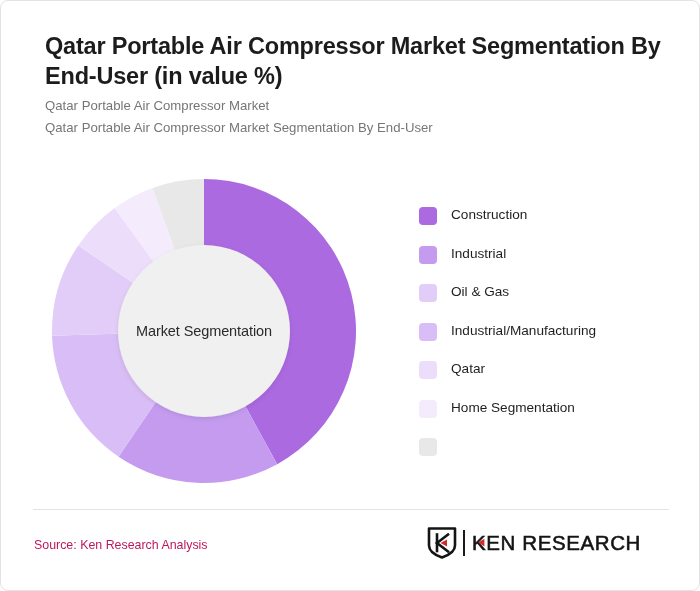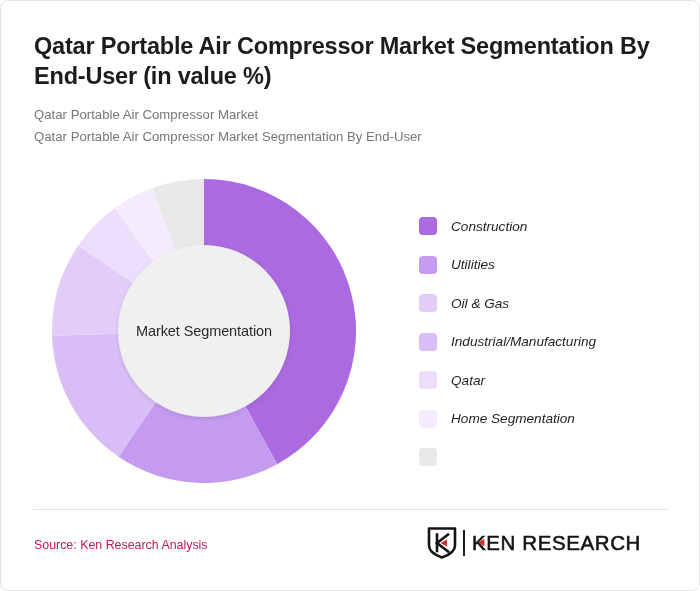--- a/index.html
+++ b/index.html
@@ -18,34 +18,34 @@
     background: #ffffff;
     border: 1px solid #e3e3e3;
     border-radius: 8px;
     box-sizing: border-box;
     overflow: hidden;
   }
 
   
   #header {
     position: absolute;
-    left: 33px;
+    left: 44px;
     top: 30px;
     width: 634px;
   }
   #chart-title {
     font-size: 23.5px;
     font-weight: bold;
     color: #1c1c1c;
     line-height: 1.28;
     letter-spacing: -0.2px;
     margin: 0;
   }
   #subtitle-block {
-    margin-top: 13px;
+    margin-top: 4px;
   }
   .subtitle-line {
     font-size: 13.2px;
     color: #767676;
     line-height: 1.62;
   }
 
   
   #chart-area {
     position: absolute;
@@ -86,23 +86,22 @@
 
   
   #legend {
     position: absolute;
     left: 418px;
     top: 36px;
     width: 250px;
   }
   .legend-row {
     display: flex;
-    align-items: center;
+    align-items: flex-start;
     height: 38.5px;
-    font-style: italic;
   }
   .legend-swatch {
     width: 18px;
     height: 18px;
     border-radius: 4px;
     flex: 0 0 auto;
   }
   .legend-label {
     margin-left: 14px;
     font-size: 13.6px;
@@ -200,21 +199,21 @@
       </div>
     </div>
 
     <div id="legend">
         <div class="legend-row">
           <div class="legend-swatch" style="background: rgb(171, 106, 224);"></div>
           <div class="legend-label">Construction</div>
         </div>
         <div class="legend-row">
           <div class="legend-swatch" style="background: rgb(196, 155, 239);"></div>
-          <div class="legend-label">Utilities</div>
+          <div class="legend-label">Industrial</div>
         </div>
         <div class="legend-row">
           <div class="legend-swatch" style="background: rgb(226, 205, 248);"></div>
           <div class="legend-label">Oil &amp; Gas</div>
         </div>
         <div class="legend-row">
           <div class="legend-swatch" style="background: rgb(217, 189, 246);"></div>
           <div class="legend-label">Industrial/Manufacturing</div>
         </div>
         <div class="legend-row">

